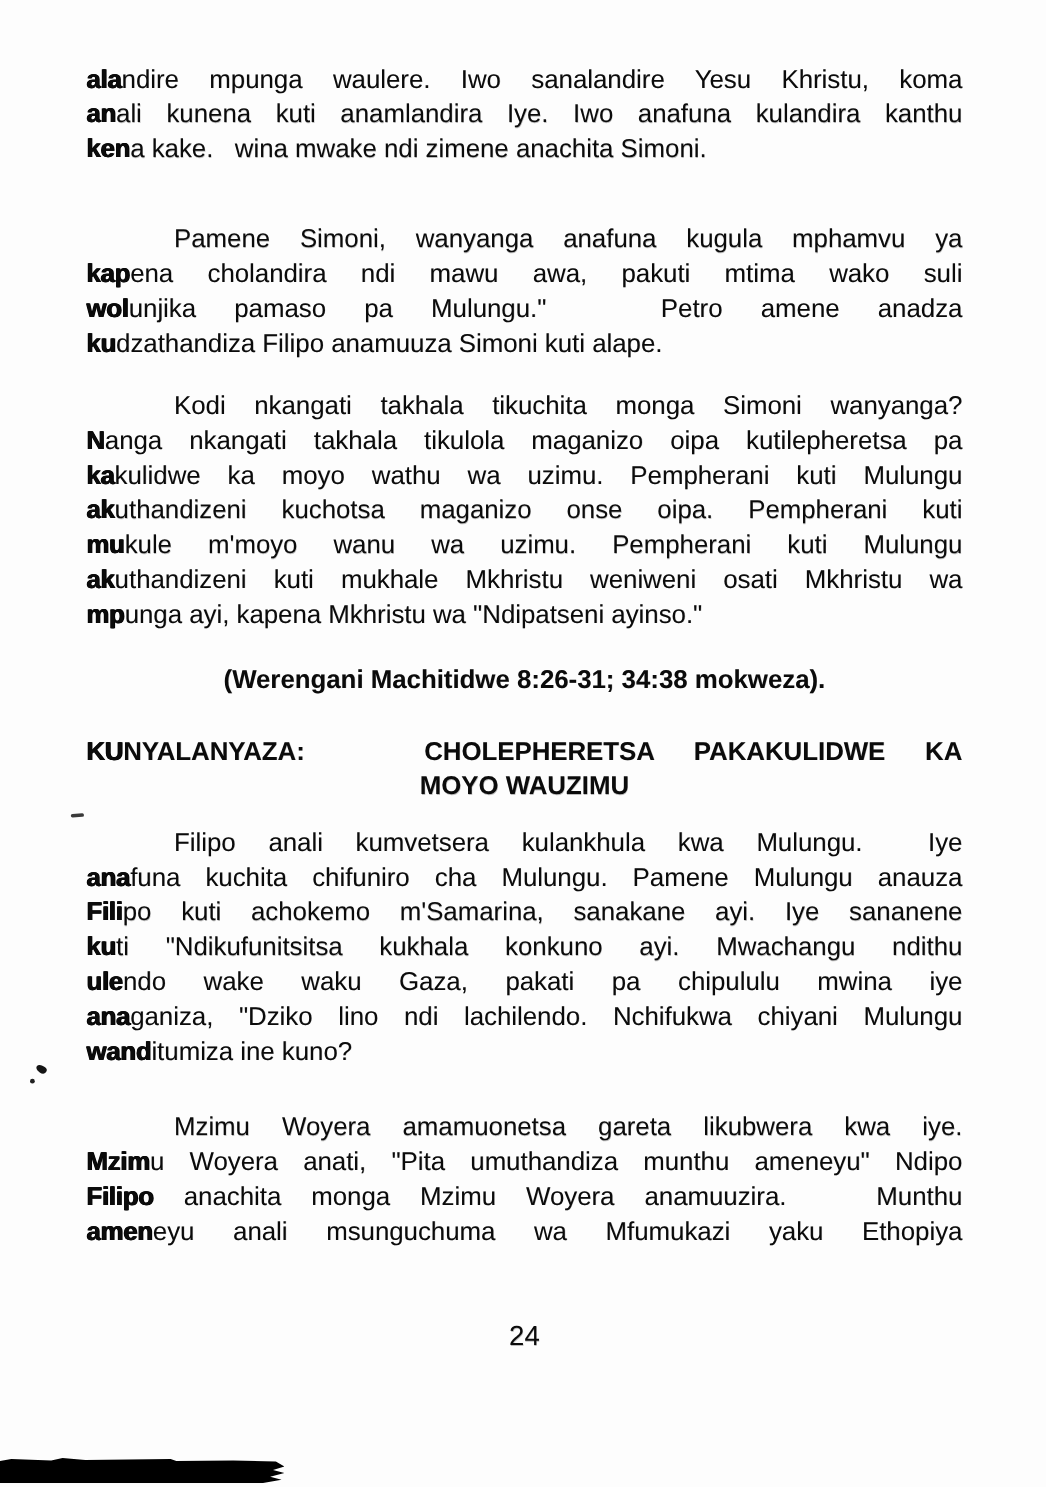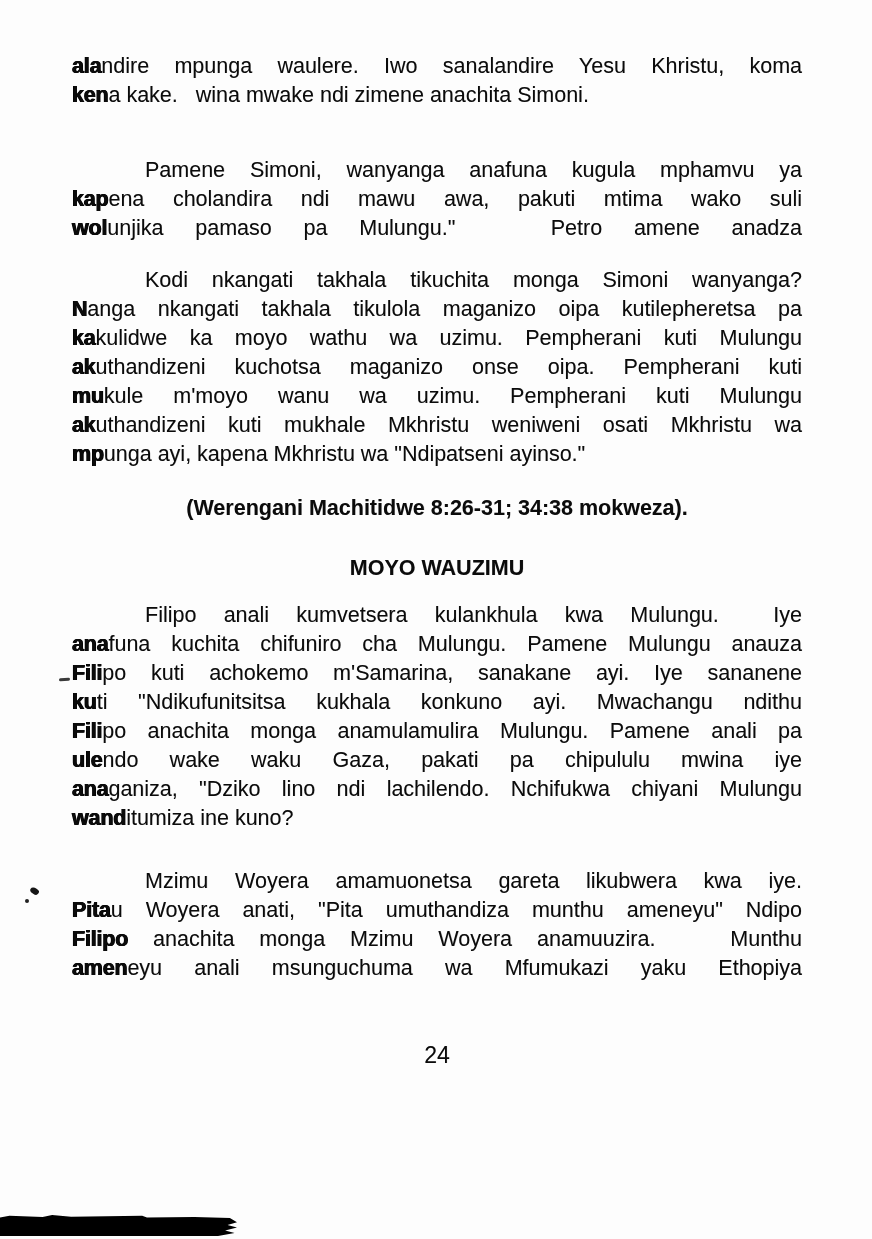--- a/index.html
+++ b/index.html
@@ -44,61 +44,63 @@
     clip-path:polygon(0 12%,4% 4%,18% 10%,22% 0%,30% 8%,60% 4%,62% 12%,82% 10%,97% 14%,100% 34%,96% 48%,100% 60%,95% 74%,99% 86%,92% 100%,0% 100%);
   }
 </style>
 </head>
 <body>
 
 <div class="doc">
 
   <div class="blk b0">
     <div class="ln"><b>ala</b><span>ndire mpunga waulere. Iwo sanalandire Yesu Khristu, koma</span></div>
+    <div class="ln"><b>an</b><span>ali kunena kuti anamlandira Iye. Iwo anafuna kulandira kanthu</span></div>
     <div class="ln last"><b>ken</b><span>a kake.&nbsp;&nbsp; wina mwake ndi zimene anachita Simoni.</span></div>
   </div>
 
   <div class="blk b1">
     <div class="ln ind"><b></b><span>Pamene Simoni, wanyanga anafuna kugula mphamvu ya</span></div>
     <div class="ln"><b>kap</b><span>ena cholandira ndi mawu awa, pakuti mtima wako suli</span></div>
     <div class="ln"><b>wol</b><span>unjika pamaso pa Mulungu."&nbsp;&nbsp; Petro amene anadza</span></div>
+    <div class="ln last"><b>ku</b><span>dzathandiza Filipo anamuuza Simoni kuti alape.</span></div>
   </div>
 
   <div class="blk b2">
     <div class="ln ind"><b></b><span>Kodi nkangati takhala tikuchita monga Simoni wanyanga?</span></div>
     <div class="ln"><b>N</b><span>anga nkangati takhala tikulola maganizo oipa kutilepheretsa pa</span></div>
     <div class="ln"><b>ka</b><span>kulidwe ka moyo wathu wa uzimu. Pempherani kuti Mulungu</span></div>
     <div class="ln"><b>ak</b><span>uthandizeni kuchotsa maganizo onse oipa. Pempherani kuti</span></div>
     <div class="ln"><b>mu</b><span>kule m'moyo wanu wa uzimu. Pempherani kuti Mulungu</span></div>
     <div class="ln"><b>ak</b><span>uthandizeni kuti mukhale Mkhristu weniweni osati Mkhristu wa</span></div>
     <div class="ln last"><b>mp</b><span>unga ayi, kapena Mkhristu wa "Ndipatseni ayinso."</span></div>
   </div>
 
   <div class="blk b3 bold">
     <div class="ln ctr"><b></b><span>(Werengani Machitidwe 8:26-31; 34:38 mokweza).</span></div>
   </div>
 
   <div class="blk b4 bold">
+    <div class="ln"><b>KU</b><span>NYALANYAZA:&nbsp;&nbsp; CHOLEPHERETSA PAKAKULIDWE KA</span></div>
     <div class="ln ctr"><b></b><span>MOYO WAUZIMU</span></div>
   </div>
 
   <div class="blk b5">
     <div class="ln ind"><b></b><span>Filipo anali kumvetsera kulankhula kwa Mulungu.&nbsp; Iye</span></div>
     <div class="ln"><b>ana</b><span>funa kuchita chifuniro cha Mulungu. Pamene Mulungu anauza</span></div>
     <div class="ln"><b>Fili</b><span>po kuti achokemo m'Samarina, sanakane ayi. Iye sananene</span></div>
     <div class="ln"><b>ku</b><span>ti "Ndikufunitsitsa kukhala konkuno ayi. Mwachangu ndithu</span></div>
-    <div class="ln"><b>Fili</b><span>po anachita monga anamulamulira Mulungu. Pamene anali pa</span></div>
     <div class="ln"><b>ule</b><span>ndo wake waku Gaza, pakati pa chipululu mwina iye</span></div>
     <div class="ln"><b>ana</b><span>ganiza, "Dziko lino ndi lachilendo. Nchifukwa chiyani Mulungu</span></div>
     <div class="ln last"><b>wand</b><span>itumiza ine kuno?</span></div>
   </div>
 
   <div class="blk b6">
     <div class="ln ind"><b></b><span>Mzimu Woyera amamuonetsa gareta likubwera kwa iye.</span></div>
-    <div class="ln"><b>Pita</b><span>u Woyera anati, "Pita umuthandiza munthu ameneyu" Ndipo</span></div>
+    <div class="ln"><b>Mzim</b><span>u Woyera anati, "Pita umuthandiza munthu ameneyu" Ndipo</span></div>
     <div class="ln"><b>Filipo</b><span> anachita monga Mzimu Woyera anamuuzira.&nbsp;&nbsp; Munthu</span></div>
     <div class="ln"><b>amen</b><span>eyu anali msunguchuma wa Mfumukazi yaku Ethopiya</span></div>
   </div>
 
   <div class="pageno">24</div>
 </div>
 
 <div class="smudge-dash"></div>
 <div class="smudge-apostrophe"></div>
 <div class="smudge-dot"></div>

